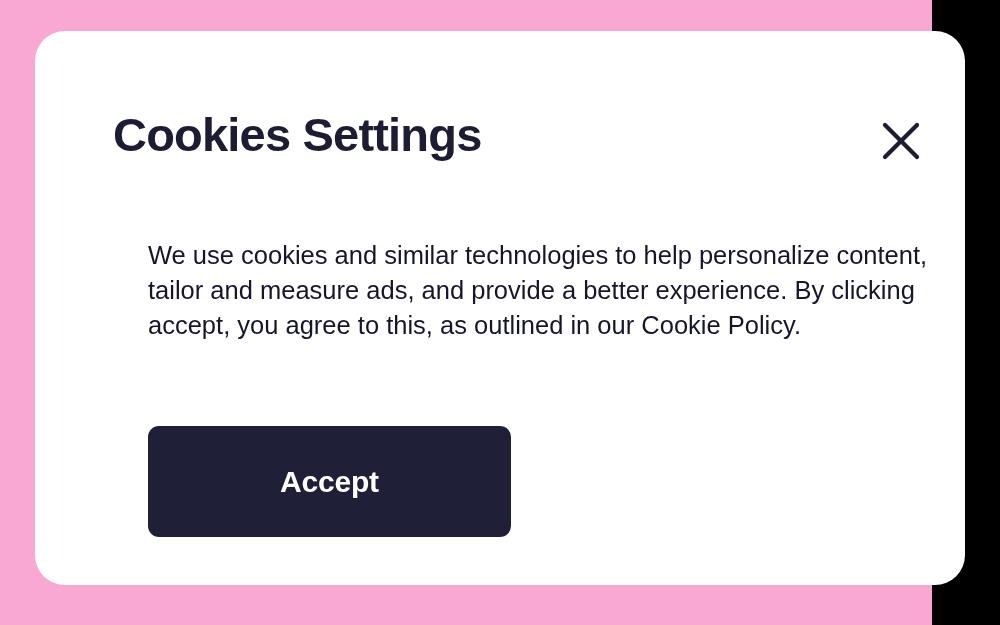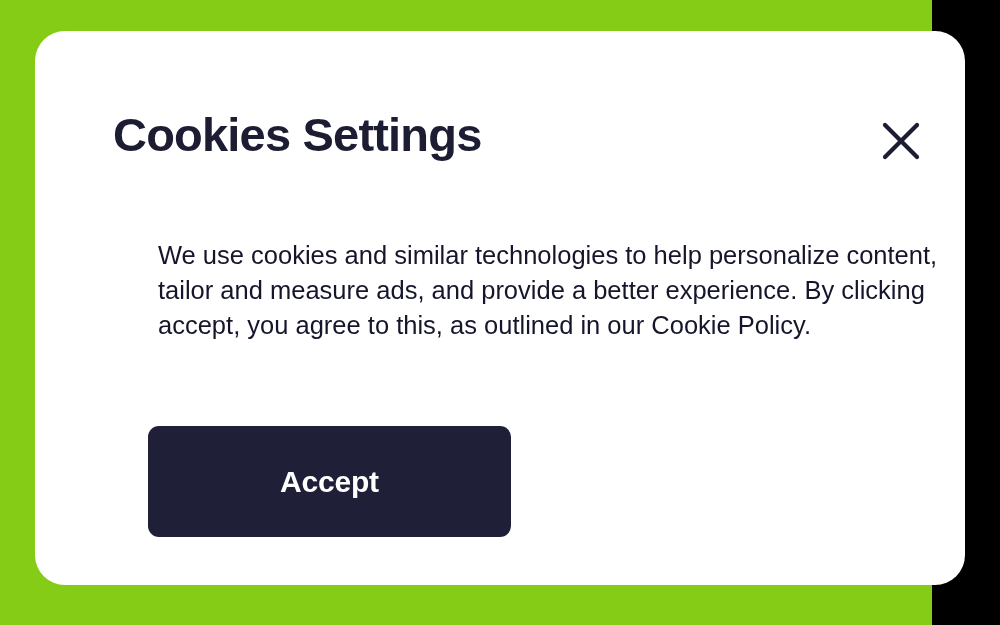--- a/index.html
+++ b/index.html
@@ -11,21 +11,21 @@
     height: 625px;
     background: #000000;
     font-family: "Liberation Sans", sans-serif;
     overflow: hidden;
   }
 
   .screen {
     position: relative;
     width: 932px;
     height: 625px;
-    background: #84cc16;
+    background: #f9a8d4;
   }
 
   
   .cookie-card {
     position: absolute;
     left: 35px;
     top: 31px;
     width: 930px;
     height: 554px;
     background: #ffffff;
@@ -70,21 +70,21 @@
     cursor: pointer;
   }
 
   .close-button svg {
     display: block;
   }
 
   
   .dialog-body {
     position: absolute;
-    left: 123px;
+    left: 113px;
     top: 207px;
     width: 790px;
     margin: 0;
     font-size: 25.5px;
     line-height: 35px;
     font-weight: normal;
     color: #15152b;
     text-align: left;
     hyphens: auto;
     -webkit-hyphens: auto;

